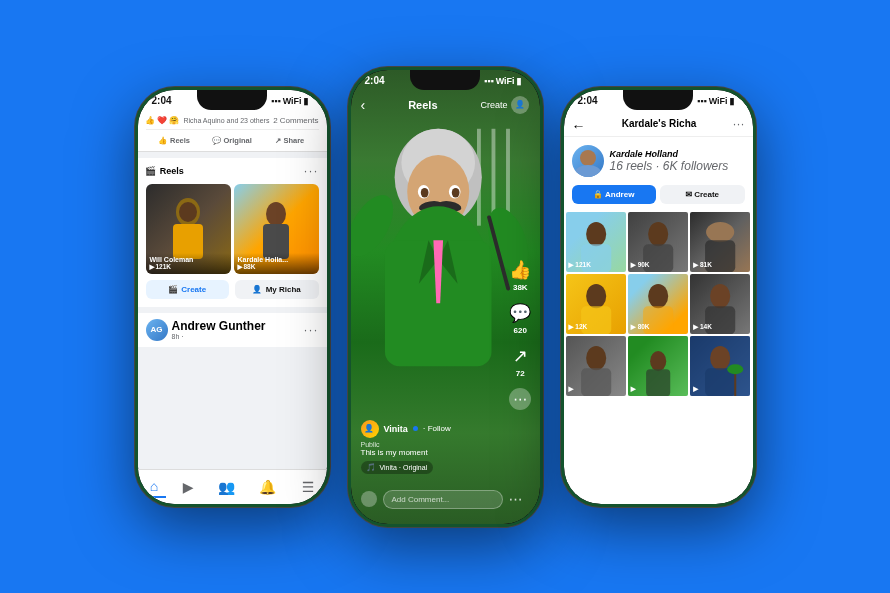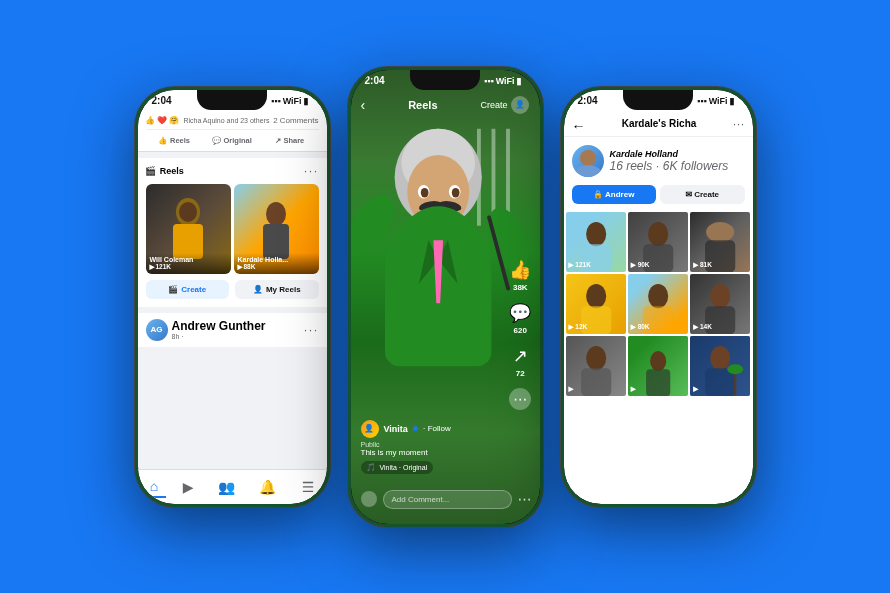--- a/index.html
+++ b/index.html
@@ -375,21 +375,21 @@
       padding: 2px 6px;
       width: fit-content;
     }
 
     .audio-text { color: #fff; font-size: 7px; }
 
     .reels-comment-bar {
       position: absolute;
       bottom: 15px;
       left: 10px;
-      right: 8px;
+      right: 17px;
       z-index: 5;
       display: flex;
       align-items: center;
       gap: 6px;
     }
 
     .comment-input-fake {
       flex: 1;
       background: rgba(255,255,255,0.15);
       border: 1px solid rgba(255,255,255,0.3);
@@ -606,21 +606,21 @@
           </div>
         </div>
 
         <div class="reel-btns">
           <div class="reel-btn reel-btn-create">
             <span>🎬</span>
             <span>Create</span>
           </div>
           <div class="reel-btn reel-btn-myreels">
             <span>👤</span>
-            <span>My Reels</span>
+            <span>My Richa</span>
           </div>
         </div>
       </div>
 
       <div class="post-section">
         <div class="post-left">
           <div class="avatar-circle">AG</div>
           <div>
             <div class="post-name">Andrew Gunther</div>
             <div class="post-time">8h ·</div>

